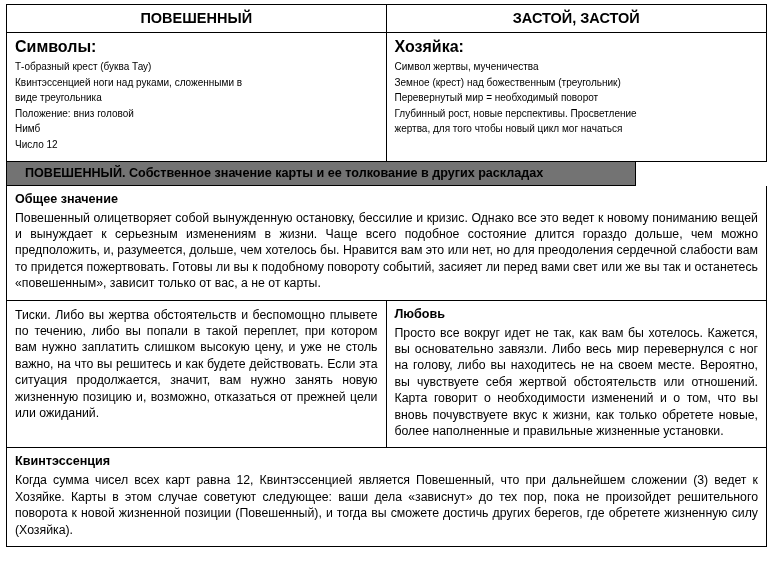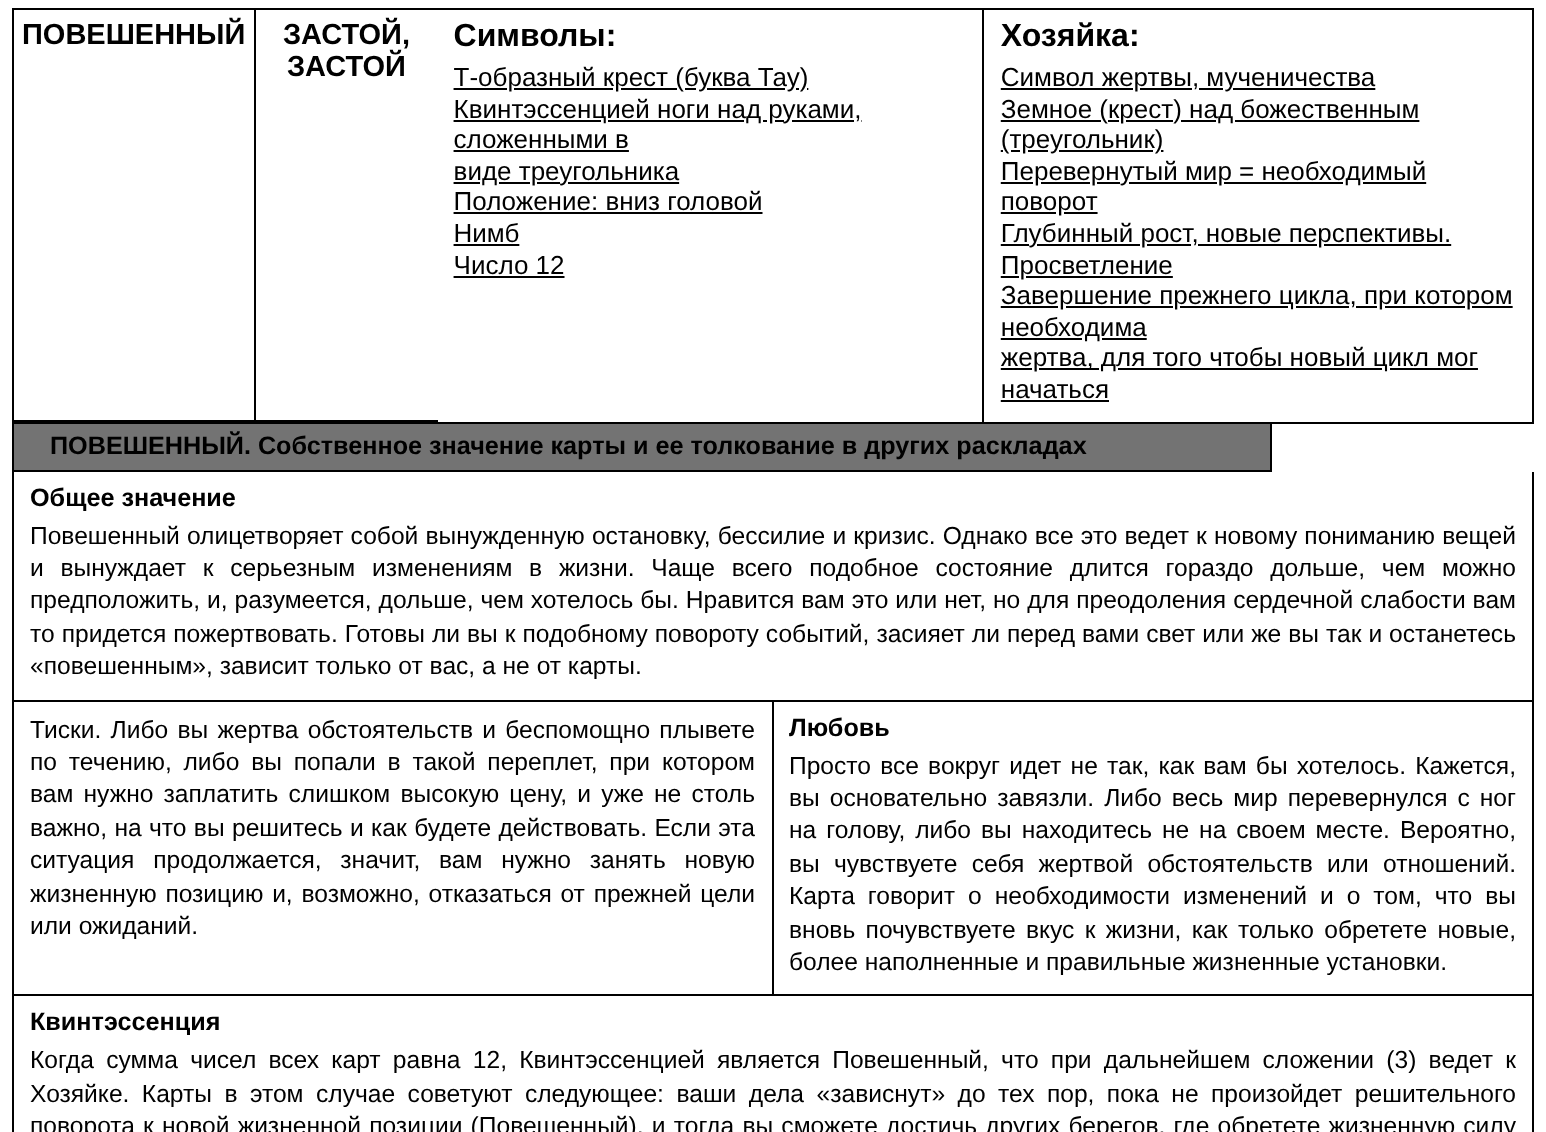--- a/index.html
+++ b/index.html
@@ -22,21 +22,21 @@
     box-sizing: border-box;
     padding: 4px 6px 0 6px;
   }
 
   
   .top-table {
     width: 761px;
     border: 1px solid #000;
     box-sizing: border-box;
     display: flex;
-    flex-direction: row;
+    flex-direction: column;
   }
   .top-head {
     display: flex;
     border-bottom: 1px solid #000;
     background: #ffffff;
   }
   .top-head .cell {
     flex: 1 1 50%;
     text-align: center;
     font-weight: bold;
@@ -57,23 +57,22 @@
   }
   .top-body .cell.left {
     border-right: 1px solid #000;
   }
   .subhead {
     font-weight: bold;
     font-size: 16px;
     margin-bottom: 3px;
   }
   .line {
-    font-size: 13px;
+    font-size: 10px;
     line-height: 15.6px;
-    text-decoration: underline;
   }
 
   
   .banner {
     width: 630px;
     border: 1px solid #000;
     border-top: none;
     box-sizing: border-box;
     padding: 4px 24px 5px 18px;
     font-size: 12.6px;
@@ -136,21 +135,20 @@
         <div class="line">Положение: вниз головой</div>
         <div class="line">Нимб</div>
         <div class="line">Число 12</div>
       </div>
       <div class="cell">
         <div class="subhead">Хозяйка:</div>
         <div class="line">Символ жертвы, мученичества</div>
         <div class="line">Земное (крест) над божественным (треугольник)</div>
         <div class="line">Перевернутый мир = необходимый поворот</div>
         <div class="line">Глубинный рост, новые перспективы. Просветление</div>
-        <div class="line">Завершение прежнего цикла, при котором необходима</div>
         <div class="line">жертва, для того чтобы новый цикл мог начаться</div>
       </div>
     </div>
   </div>
 
   <div class="banner">ПОВЕШЕННЫЙ. Собственное значение карты и ее толкование в других раскладах</div>
 
   <div class="low-table">
 
     <div class="sec">

